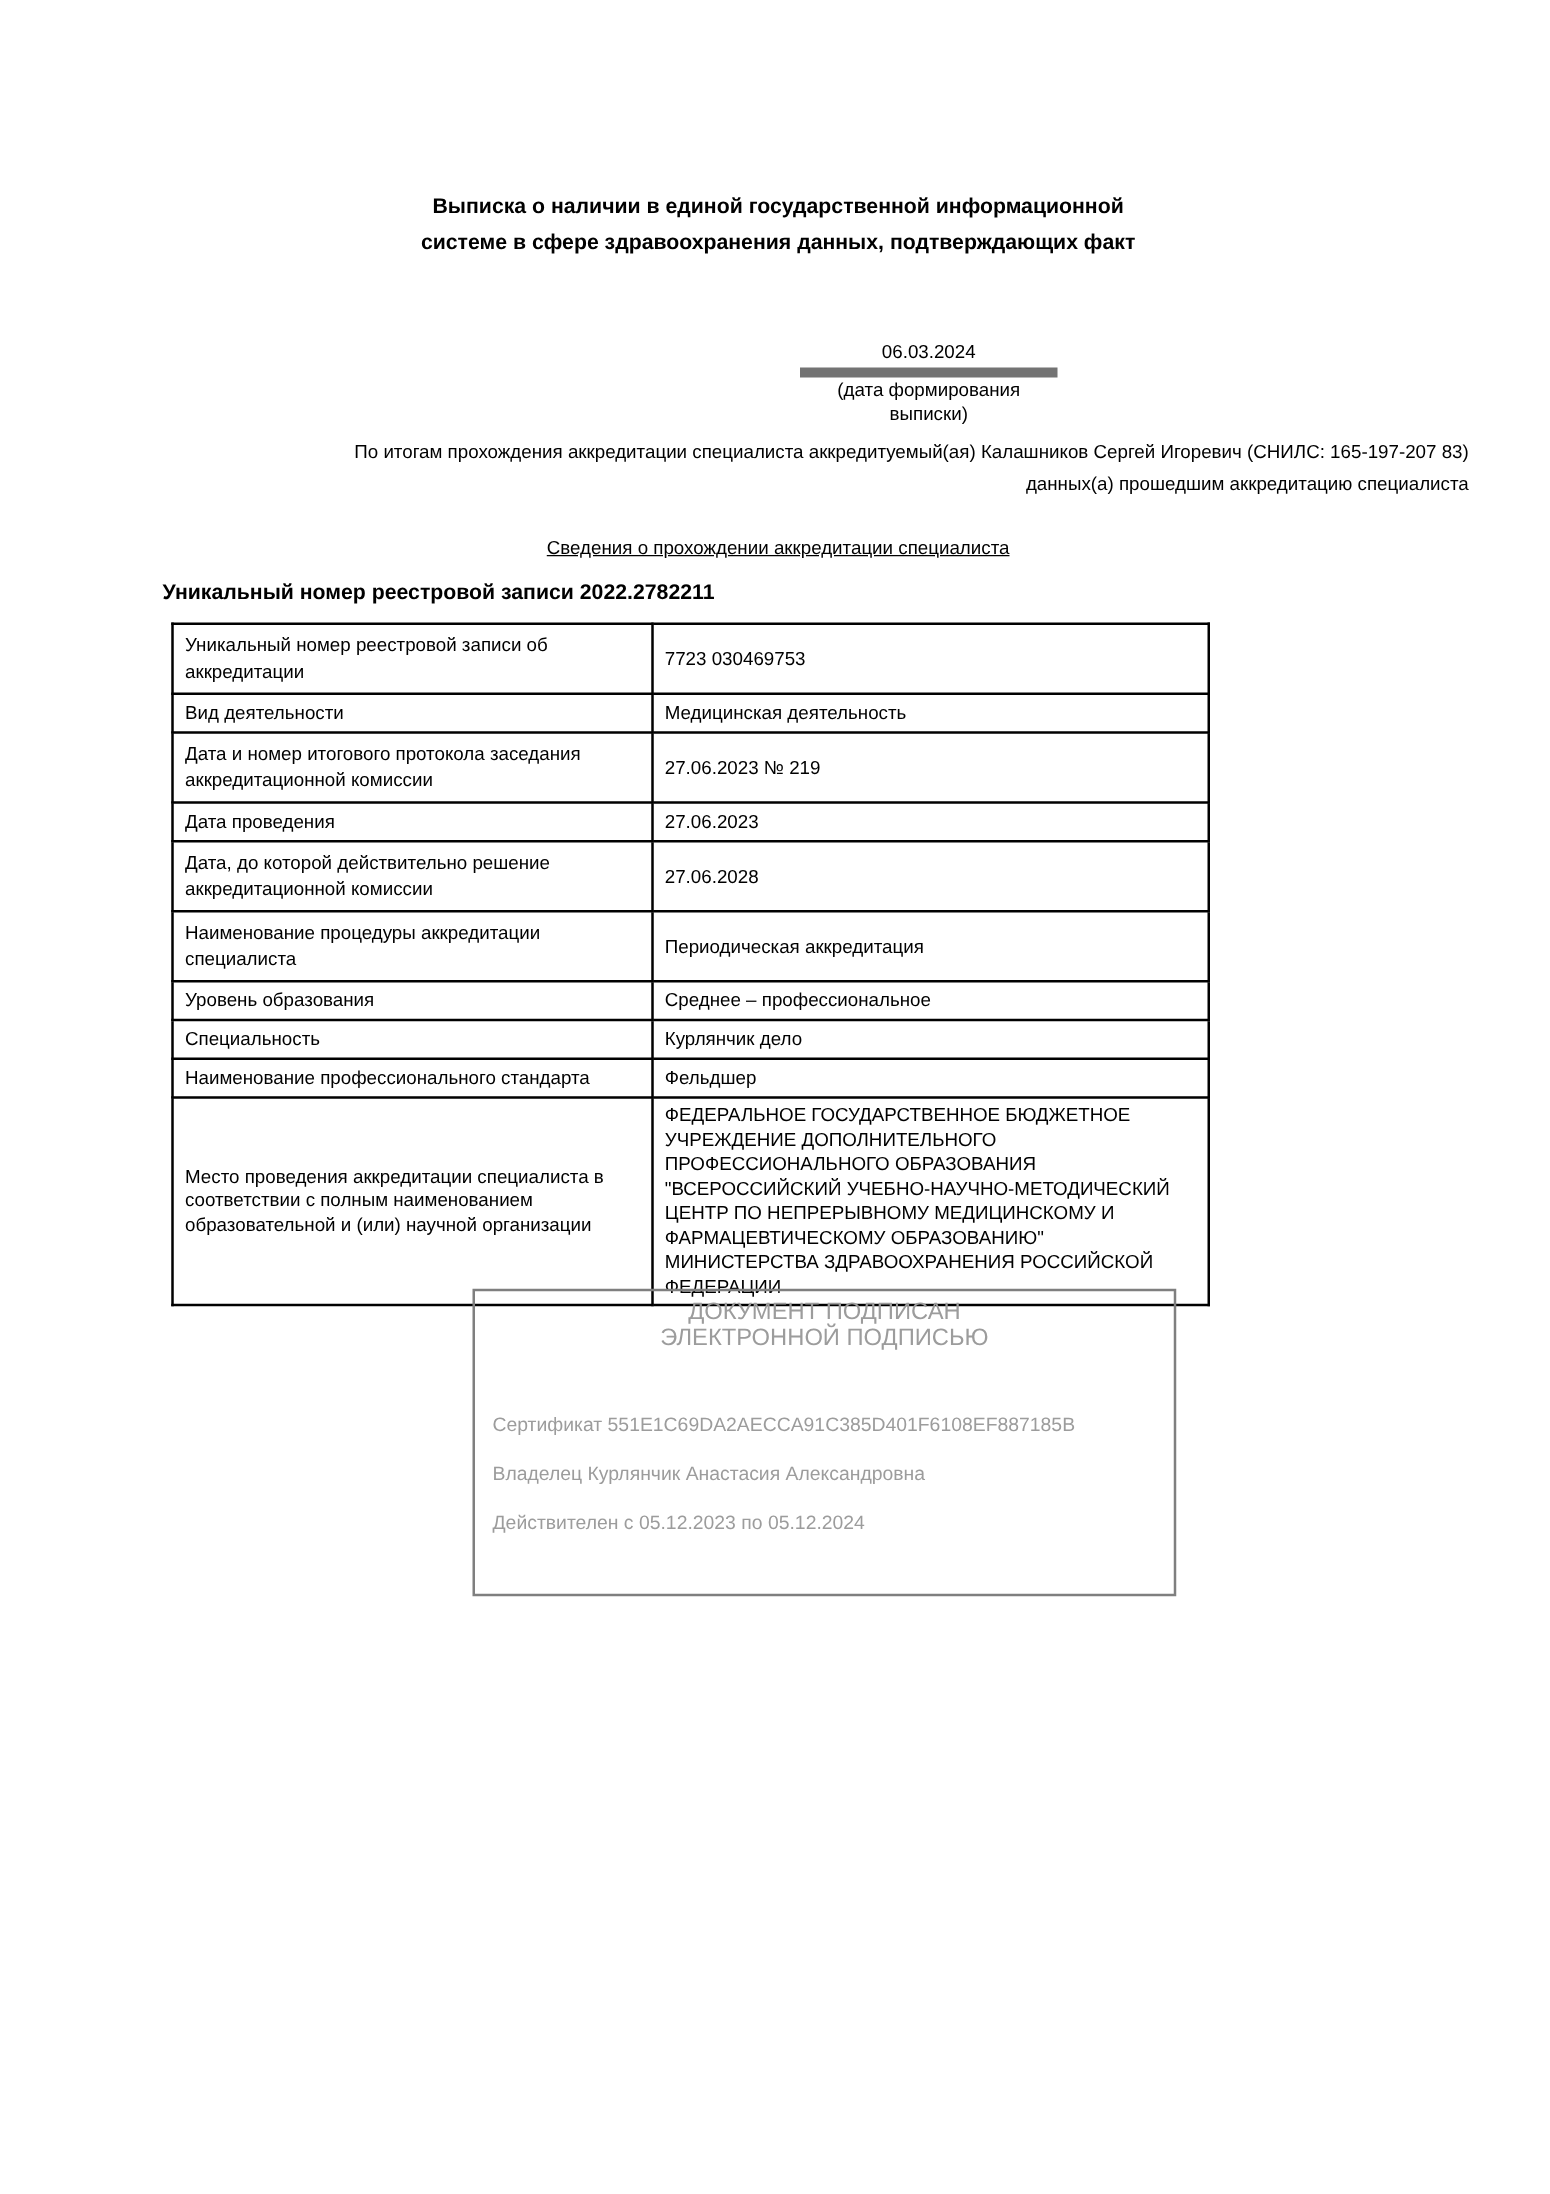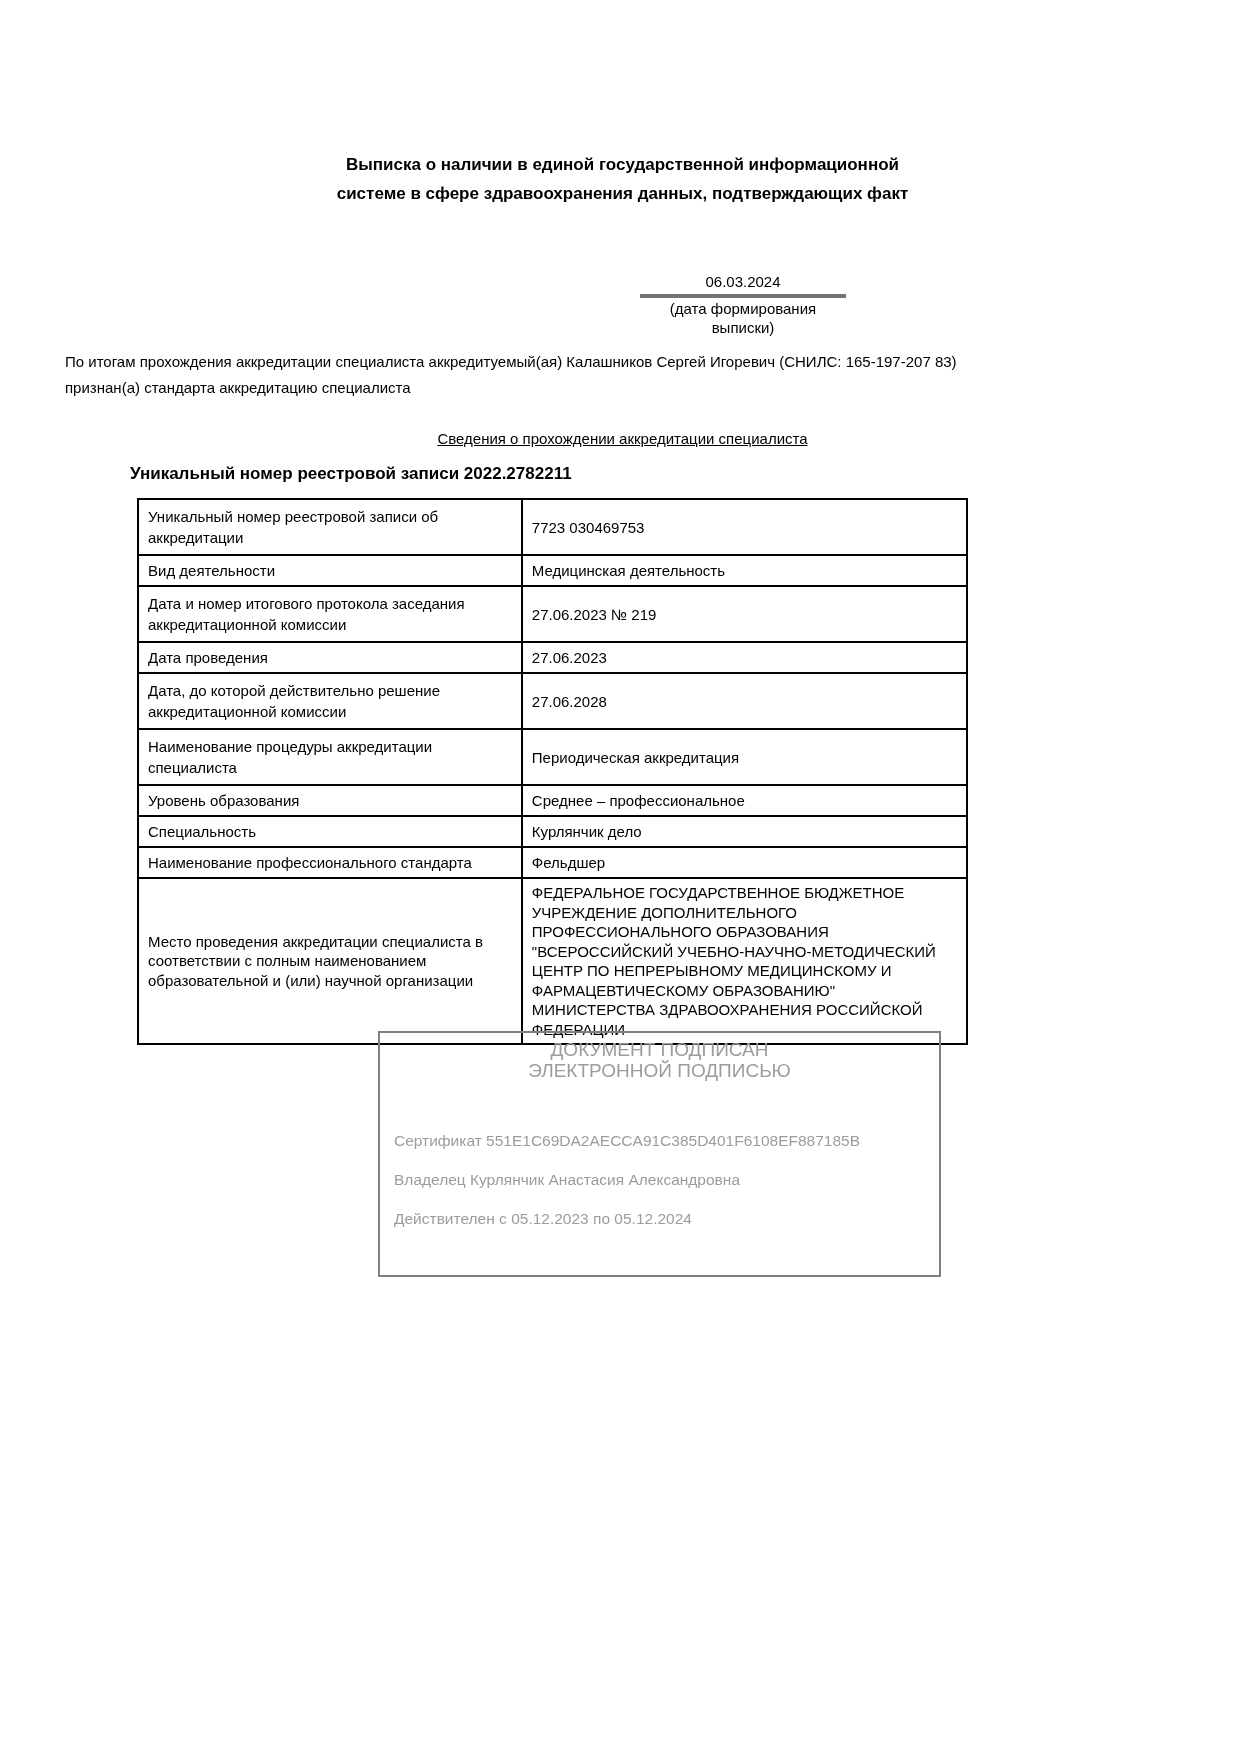--- a/index.html
+++ b/index.html
@@ -32,35 +32,35 @@
   .date-block {
     position: absolute;
     left: 640px; top: 272px;
     width: 206px;
     text-align: center;
     font-size: 15px;
   }
   .date-value {
     display: block;
     padding-bottom: 3px;
-    border-bottom: 4px solid #737373;
+    border-bottom: 8px solid #737373;
     line-height: 19px;
   }
   .date-caption {
     display: block;
     line-height: 19px;
     padding-top: 1px;
   }
 
   
   .intro {
     position: absolute;
     left: 65px; top: 349px;
     width: 1110px;
-    text-align: left;
+    text-align: right;
     font-size: 15px;
     line-height: 26px;
   }
 
   
   .section-heading {
     position: absolute;
     left: 130px; top: 430px;
     width: 985px;
     text-align: center;
@@ -131,21 +131,21 @@
     <div>системе в сфере здравоохранения данных, подтверждающих факт</div>
   </div>
 
   <div class="date-block">
     <span class="date-value">06.03.2024</span>
     <span class="date-caption">(дата формирования выписки)</span>
   </div>
 
   <div class="intro">
     <div>По итогам прохождения аккредитации специалиста аккредитуемый(ая) Калашников Сергей Игоревич (СНИЛС: 165-197-207 83)</div>
-    <div>признан(а) стандарта аккредитацию специалиста</div>
+    <div>данных(а) прошедшим аккредитацию специалиста</div>
   </div>
 
   <div class="section-heading">Сведения о прохождении аккредитации специалиста</div>
 
   <div class="registry-heading">Уникальный номер реестровой записи 2022.2782211</div>
 
   <table class="acc-table">
     <tbody>
       <tr class="r-tall">
         <td class="c-label">Уникальный номер реестровой записи об аккредитации</td>

